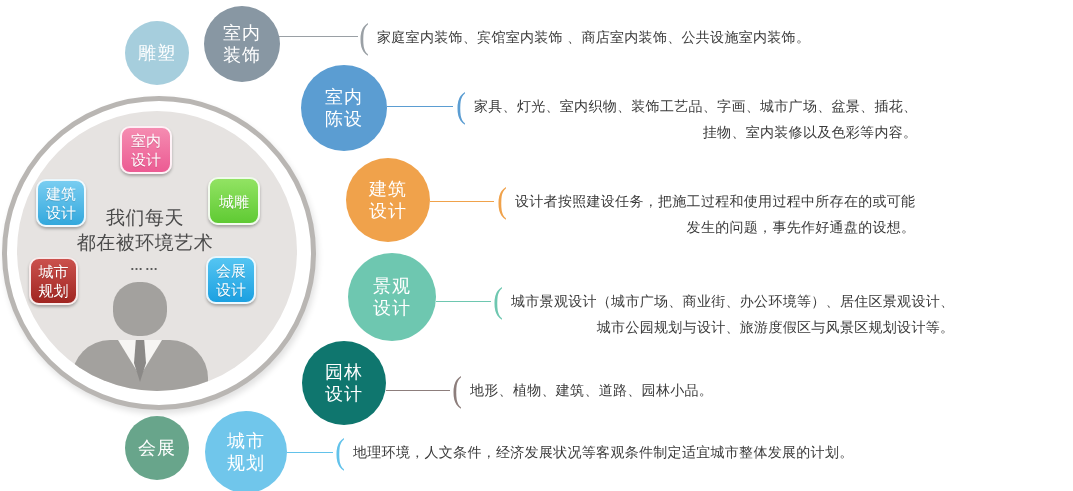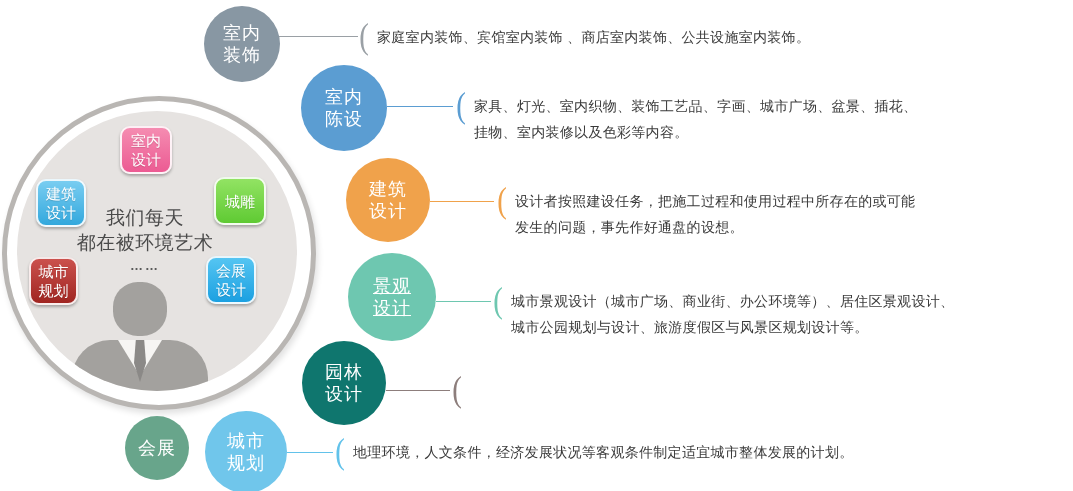--- a/index.html
+++ b/index.html
@@ -33,34 +33,34 @@
     clip-path:polygon(15% 0,85% 0,100% 55%,50% 100%,0 55%);}
   
   .tag{
     position:absolute;z-index:4;border:2px solid rgba(255,255,255,.9);border-radius:10px;
     color:#ffffff;font-size:15px;line-height:19px;text-align:center;
     display:flex;align-items:center;justify-content:center;
     box-shadow:0 2px 3px rgba(0,0,0,.28);text-shadow:0 1px 1px rgba(0,0,0,.15);
   }
   .tag-interior-design{left:120px;top:126px;width:48px;height:44px;background:linear-gradient(#f58cb1,#ec5b93);}
   .tag-architecture-design{left:36px;top:179px;width:46px;height:44px;background:linear-gradient(#79cdf1,#33a8dd);}
-  .tag-city-sculpture{left:214px;top:177px;width:48px;height:44px;background:linear-gradient(#92e363,#5fca33);}
+  .tag-city-sculpture{left:208px;top:177px;width:48px;height:44px;background:linear-gradient(#92e363,#5fca33);}
   .tag-urban-planning{left:29px;top:257px;width:45px;height:44px;background:linear-gradient(#cb514d,#a02521);}
   .tag-exhibition-design{left:206px;top:256px;width:46px;height:44px;background:linear-gradient(#55c5f2,#1ba0e1);}
   
   .bubble{
     position:absolute;z-index:3;border-radius:50%;color:#ffffff;
     display:flex;align-items:center;justify-content:center;text-align:center;
     font-size:18px;line-height:22px;letter-spacing:1px;
   }
   .b-sculpture{left:125px;top:21px;width:64px;height:64px;}
   .b-interior-decoration{left:204px;top:6px;width:76px;height:76px;}
   .b-interior-furnishing{left:301px;top:65px;width:86px;height:86px;}
   .b-architectural-design{left:346px;top:158px;width:84px;height:84px;}
-  .b-landscape-design{left:348px;top:253px;width:88px;height:88px;text-decoration:underline;}
+  .b-landscape-design{left:348px;top:253px;width:88px;height:88px;}
   .b-garden-design{left:302px;top:341px;width:84px;height:84px;}
   .b-city-planning{left:205px;top:411px;width:82px;height:82px;}
   .b-exhibition{left:125px;top:416px;width:64px;height:64px;}
   
   .connector{position:absolute;height:1px;z-index:2;}
   .c1{left:279px;top:36px;width:79px;}
   .c2{left:387px;top:106px;width:66px;}
   .c3{left:430px;top:201px;width:64px;}
   .c4{left:436px;top:301px;width:55px;}
   .c5{left:386px;top:390px;width:64px;}
@@ -71,21 +71,21 @@
   .r2{left:455px;top:93px;}
   .r3{left:496px;top:188px;}
   .r4{left:492px;top:288px;}
   .r5{left:451px;top:377px;}
   .r6{left:334px;top:439px;}
   .bracket{
     font-family:"Liberation Serif","DejaVu Serif",serif;
     font-size:36px;line-height:30px;margin:-3px 7px 0 0;font-weight:400;
     transform:scaleX(.8);
   }
-  .row-text{font-size:14px;line-height:26px;color:#3a3a3a;letter-spacing:.3px;}
+  .row-text{font-size:14px;line-height:26px;color:#3a3a3a;letter-spacing:.3px;text-align:right;}
 </style>
 </head>
 <body>
 
 <div id="stage">
 
   <div class="main-ring"></div>
   <div class="main-disk">
     <div class="person">
       <div class="person-head"></div>
@@ -103,20 +103,21 @@
   <div class="tag tag-interior-design pre">室内
 设计</div>
   <div class="tag tag-architecture-design pre">建筑
 设计</div>
   <div class="tag tag-city-sculpture pre">城雕</div>
   <div class="tag tag-urban-planning pre">城市
 规划</div>
   <div class="tag tag-exhibition-design pre">会展
 设计</div>
 
+  <div class="bubble b-sculpture pre" style="background: rgb(166, 206, 221);">雕塑</div>
   <div class="bubble b-interior-decoration pre" style="background: rgb(136, 151, 163);">室内
 装饰</div>
   <div class="bubble b-interior-furnishing pre" style="background: rgb(91, 157, 210);">室内
 陈设</div>
   <div class="bubble b-architectural-design pre" style="background: rgb(240, 162, 75);">建筑
 设计</div>
   <div class="bubble b-landscape-design pre" style="background: rgb(110, 199, 176);">景观
 设计</div>
   <div class="bubble b-garden-design pre" style="background: #0f766e;">园林
 设计</div>
@@ -145,19 +146,20 @@
     <div class="row-text pre">设计者按照建设任务，把施工过程和使用过程中所存在的或可能
 发生的问题，事先作好通盘的设想。</div>
   </div>
   <div class="row r4">
     <span class="bracket" style="color: rgb(110, 199, 176);">(</span>
     <div class="row-text pre">城市景观设计（城市广场、商业街、办公环境等）、居住区景观设计、
 城市公园规划与设计、旅游度假区与风景区规划设计等。</div>
   </div>
   <div class="row r5">
     <span class="bracket" style="color: rgb(141, 126, 124);">(</span>
+    <div class="row-text pre">地形、植物、建筑、道路、园林小品。</div>
   </div>
   <div class="row r6">
     <span class="bracket" style="color: rgb(98, 194, 234);">(</span>
     <div class="row-text pre">地理环境，人文条件，经济发展状况等客观条件制定适宜城市整体发展的计划。</div>
   </div>
 
 </div>
 
 </body></html>

